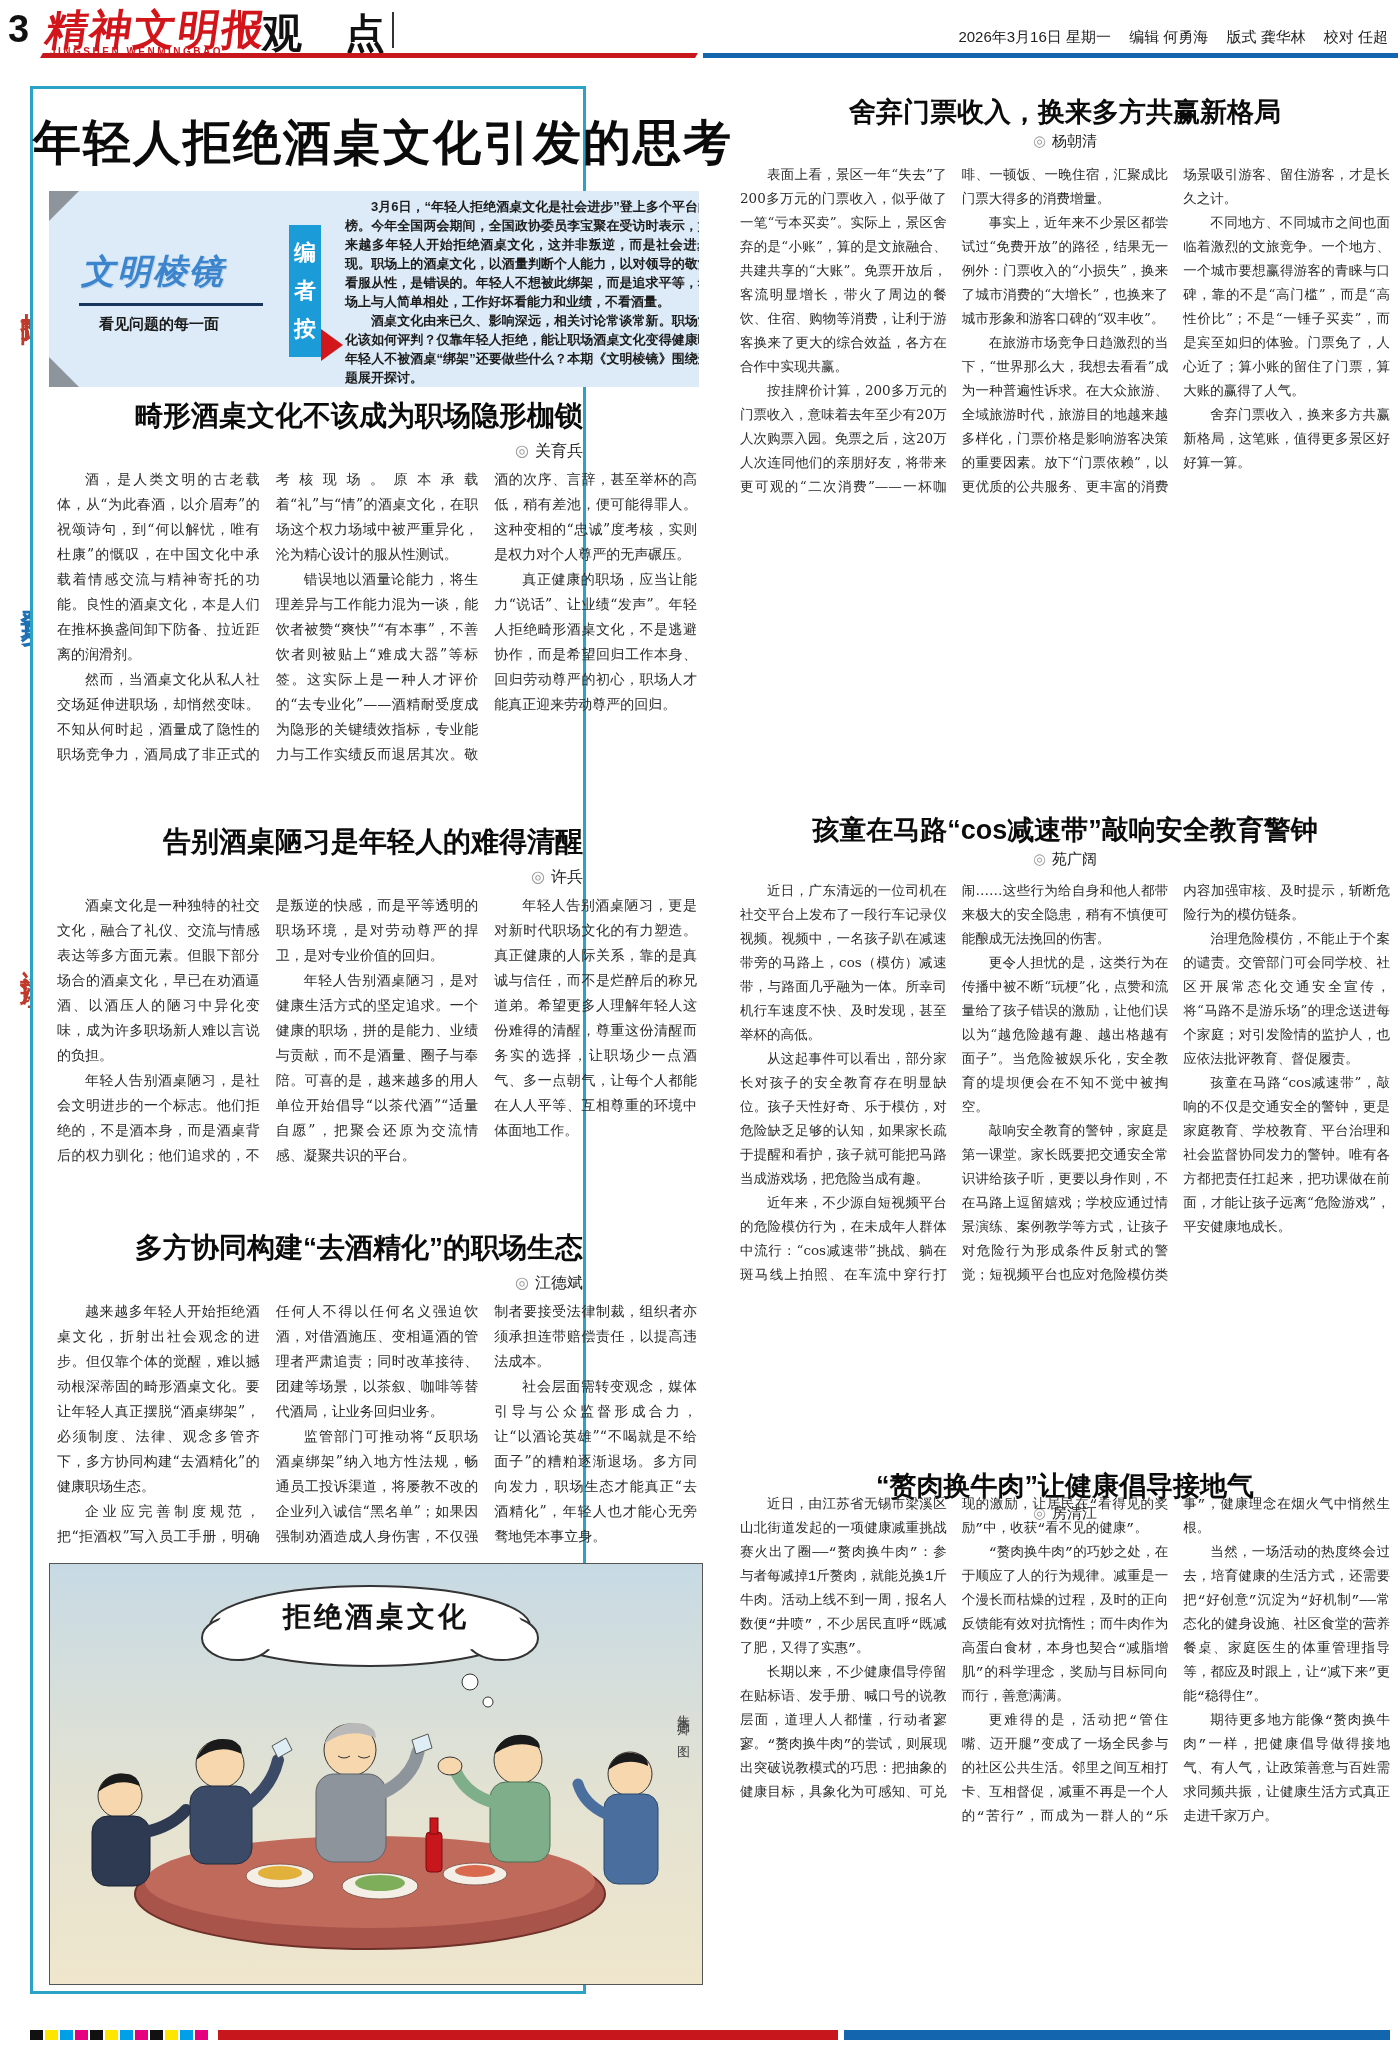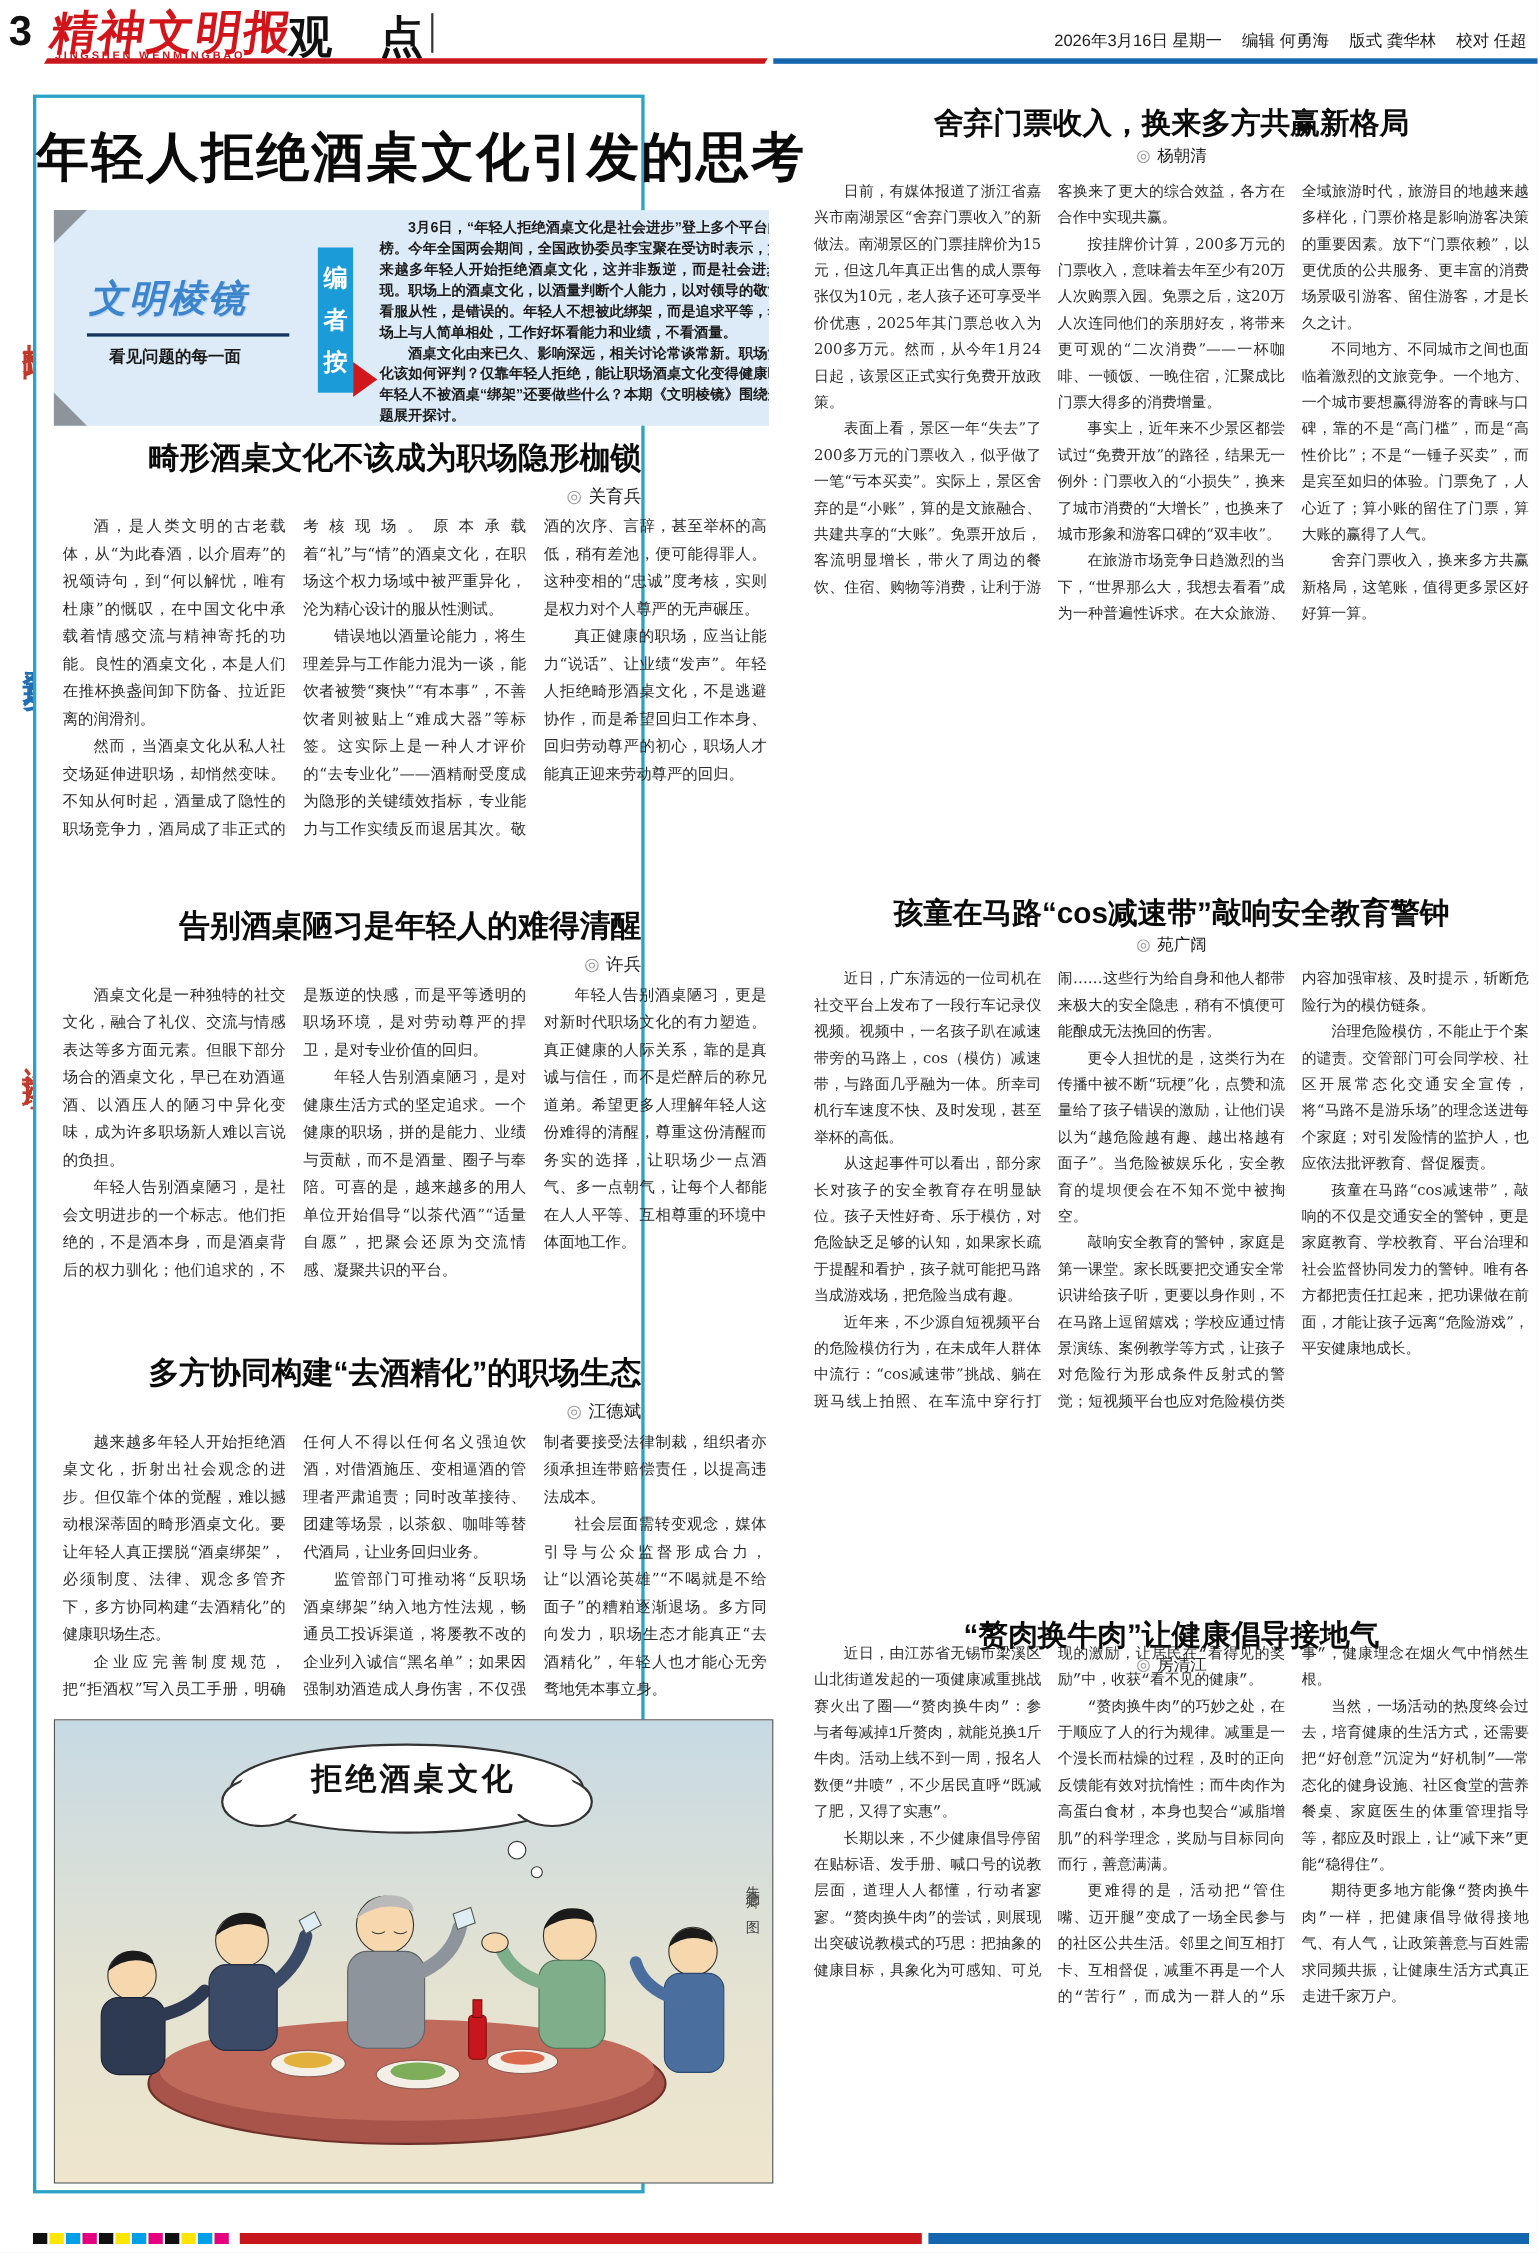--- a/index.html
+++ b/index.html
@@ -222,21 +222,20 @@
 
   </div>
 
   <div class="right-col">
 
     <div class="r-title" style="top:8px;">舍弃门票收入，换来多方共赢新格局</div>
     <div class="r-byline" style="top:46px;">
       <span class="ring">◎</span><span>杨朝清</span>
     </div>
     <div class="rbody" style="top:76px;height:630px;">
-      <p>日前，有媒体报道了浙江省嘉兴市南湖景区“舍弃门票收入”的新做法。南湖景区的门票挂牌价为15元，但这几年真正出售的成人票每张仅为10元，老人孩子还可享受半价优惠，2025年其门票总收入为200多万元。然而，从今年1月24日起，该景区正式实行免费开放政策。</p>
       <p>表面上看，景区一年“失去”了200多万元的门票收入，似乎做了一笔“亏本买卖”。实际上，景区舍弃的是“小账”，算的是文旅融合、共建共享的“大账”。免票开放后，客流明显增长，带火了周边的餐饮、住宿、购物等消费，让利于游客换来了更大的综合效益，各方在合作中实现共赢。</p>
       <p>按挂牌价计算，200多万元的门票收入，意味着去年至少有20万人次购票入园。免票之后，这20万人次连同他们的亲朋好友，将带来更可观的“二次消费”——一杯咖啡、一顿饭、一晚住宿，汇聚成比门票大得多的消费增量。</p>
       <p>事实上，近年来不少景区都尝试过“免费开放”的路径，结果无一例外：门票收入的“小损失”，换来了城市消费的“大增长”，也换来了城市形象和游客口碑的“双丰收”。</p>
       <p>在旅游市场竞争日趋激烈的当下，“世界那么大，我想去看看”成为一种普遍性诉求。在大众旅游、全域旅游时代，旅游目的地越来越多样化，门票价格是影响游客决策的重要因素。放下“门票依赖”，以更优质的公共服务、更丰富的消费场景吸引游客、留住游客，才是长久之计。</p>
       <p>不同地方、不同城市之间也面临着激烈的文旅竞争。一个地方、一个城市要想赢得游客的青睐与口碑，靠的不是“高门槛”，而是“高性价比”；不是“一锤子买卖”，而是宾至如归的体验。门票免了，人心近了；算小账的留住了门票，算大账的赢得了人气。</p>
       <p>舍弃门票收入，换来多方共赢新格局，这笔账，值得更多景区好好算一算。</p>
     </div>
 
     <div class="r-title" style="top:726px;">孩童在马路“cos减速带”敲响安全教育警钟</div>
     <div class="r-byline" style="top:764px;">

